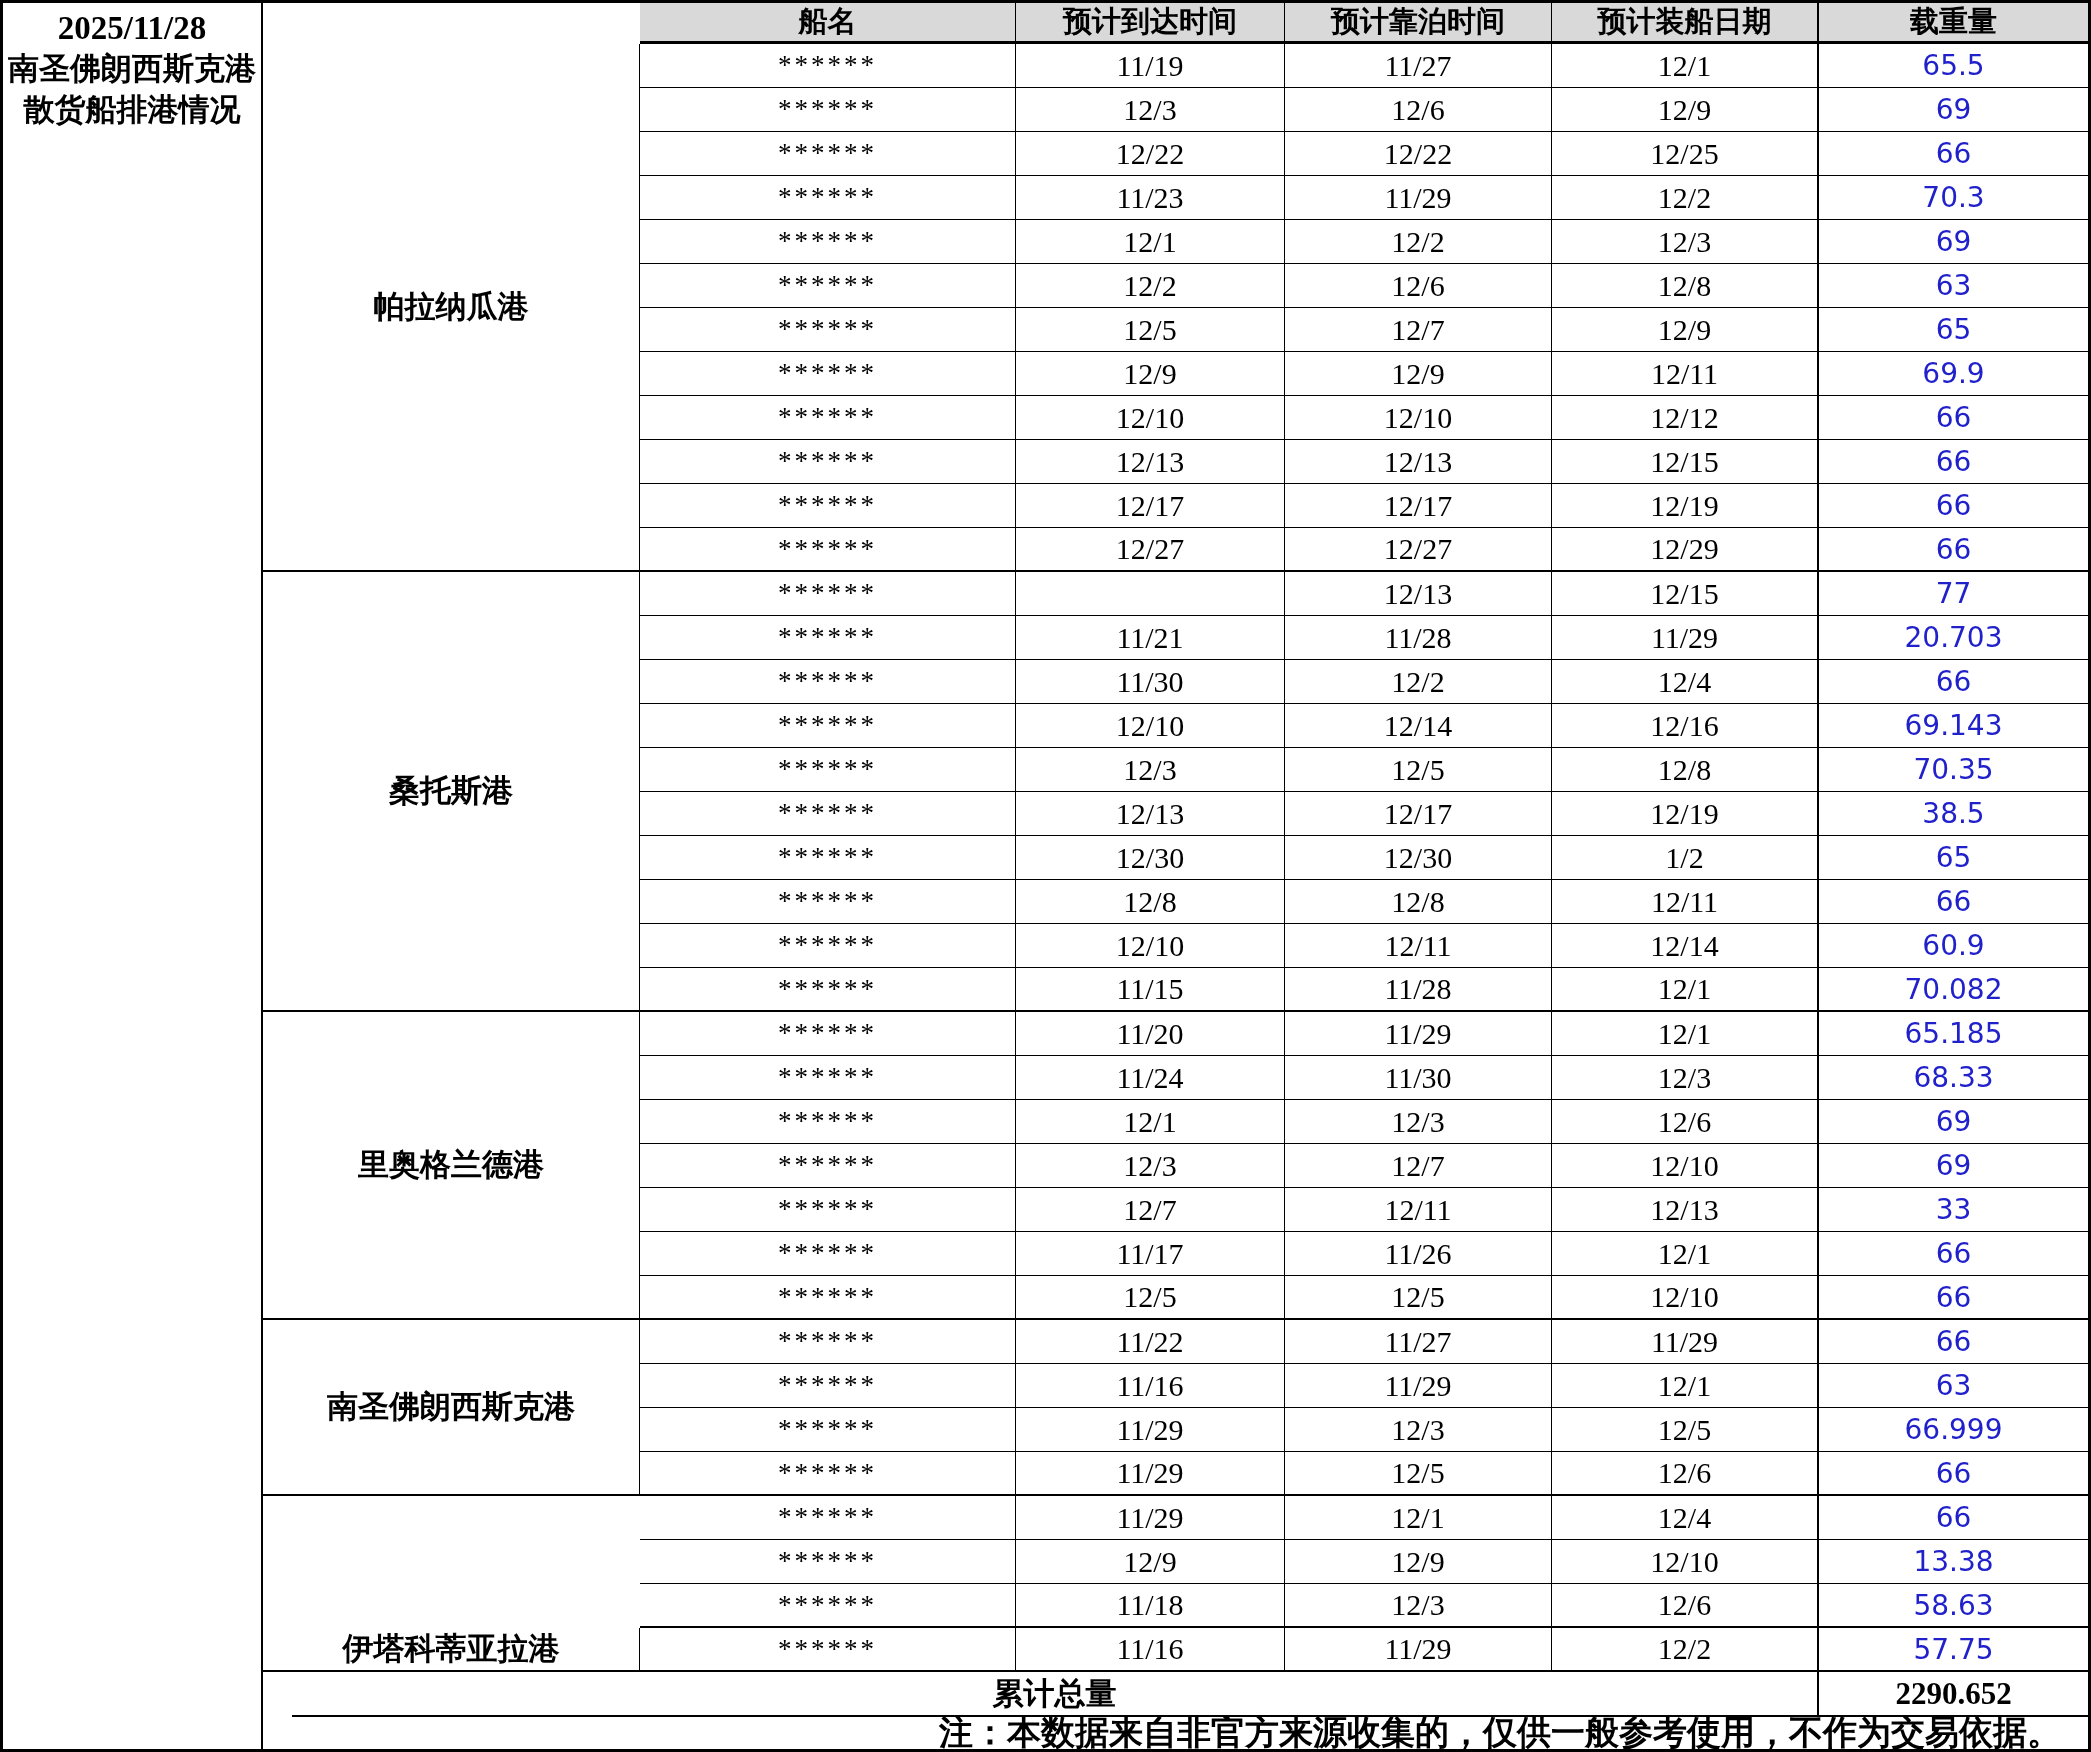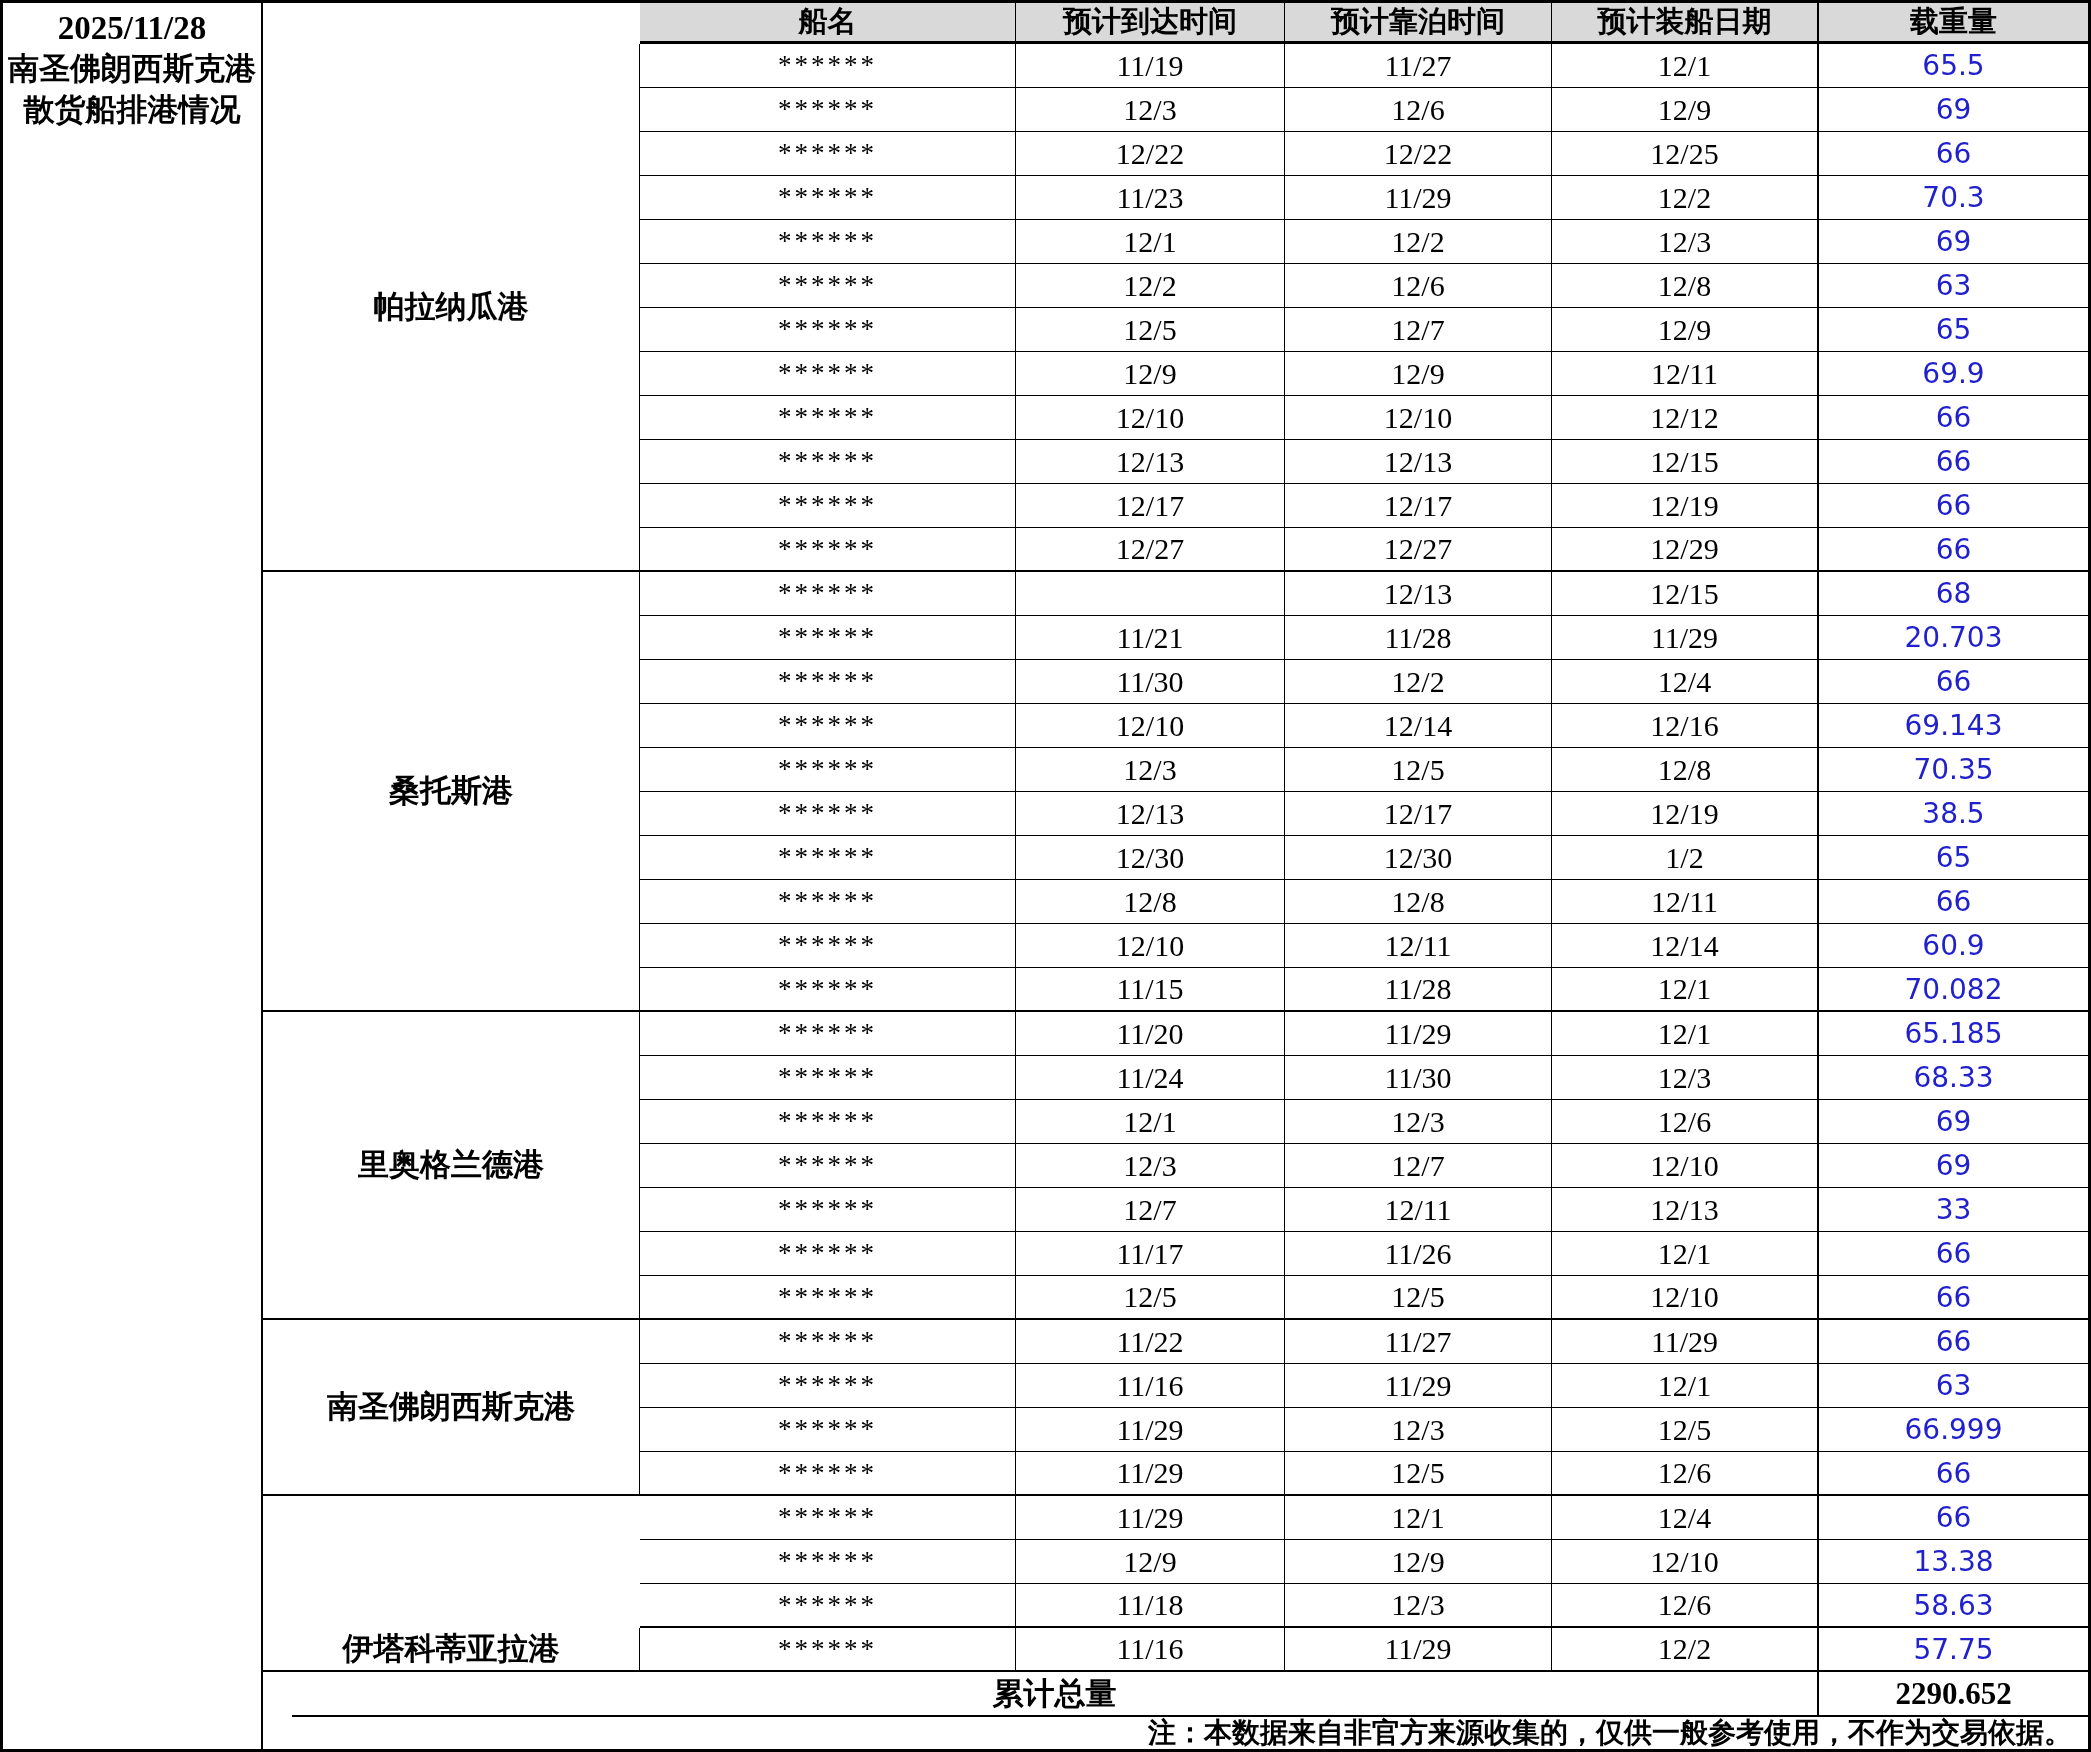--- a/index.html
+++ b/index.html
@@ -46,22 +46,22 @@
     font-weight:bold; font-size:31px;
     border-right-width:2px; border-bottom-width:2px;margin-left:29px;
   }
   .total-value {
     grid-column:7; grid-row:39;
     font-family:"Liberation Serif", serif; font-weight:bold; font-size:31px;
     border-right:none; border-bottom-width:2px;
   }
   .note-cell {
     grid-column:2 / 8; grid-row:40;
-    font-weight:bold; font-size:28px;
-    justify-content:flex-end; padding-right:16px;
+    font-weight:bold; font-size:34px;
+    justify-content:flex-end; padding-right:27px;
     border:none;
   }
 </style>
 </head>
 <body>
 
 <div class="sheet">
 
   <div class="c title-cell">
     <div class="t-date">2025/11/28</div>
@@ -138,21 +138,21 @@
     <div class="c ship thickb" style="grid-area: 13 / 3;">******</div>
     <div class="c date thickb" style="grid-area: 13 / 4;">12/27</div>
     <div class="c date thickb" style="grid-area: 13 / 5;">12/27</div>
     <div class="c date thickr thickb" style="grid-area: 13 / 6;">12/29</div>
     <div class="c weight noright thickb" style="grid-area: 13 / 7;">66</div>
     <div class="c port-cell" style="grid-area: 14 / 2 / span 10;">桑托斯港</div>
     <div class="c ship" style="grid-area: 14 / 3;">******</div>
     <div class="c date" style="grid-area: 14 / 4;"></div>
     <div class="c date" style="grid-area: 14 / 5;">12/13</div>
     <div class="c date thickr" style="grid-area: 14 / 6;">12/15</div>
-    <div class="c weight noright" style="grid-area: 14 / 7;">68</div>
+    <div class="c weight noright" style="grid-area: 14 / 7;">77</div>
     <div class="c ship" style="grid-area: 15 / 3;">******</div>
     <div class="c date" style="grid-area: 15 / 4;">11/21</div>
     <div class="c date" style="grid-area: 15 / 5;">11/28</div>
     <div class="c date thickr" style="grid-area: 15 / 6;">11/29</div>
     <div class="c weight noright" style="grid-area: 15 / 7;">20.703</div>
     <div class="c ship" style="grid-area: 16 / 3;">******</div>
     <div class="c date" style="grid-area: 16 / 4;">11/30</div>
     <div class="c date" style="grid-area: 16 / 5;">12/2</div>
     <div class="c date thickr" style="grid-area: 16 / 6;">12/4</div>
     <div class="c weight noright" style="grid-area: 16 / 7;">66</div>

